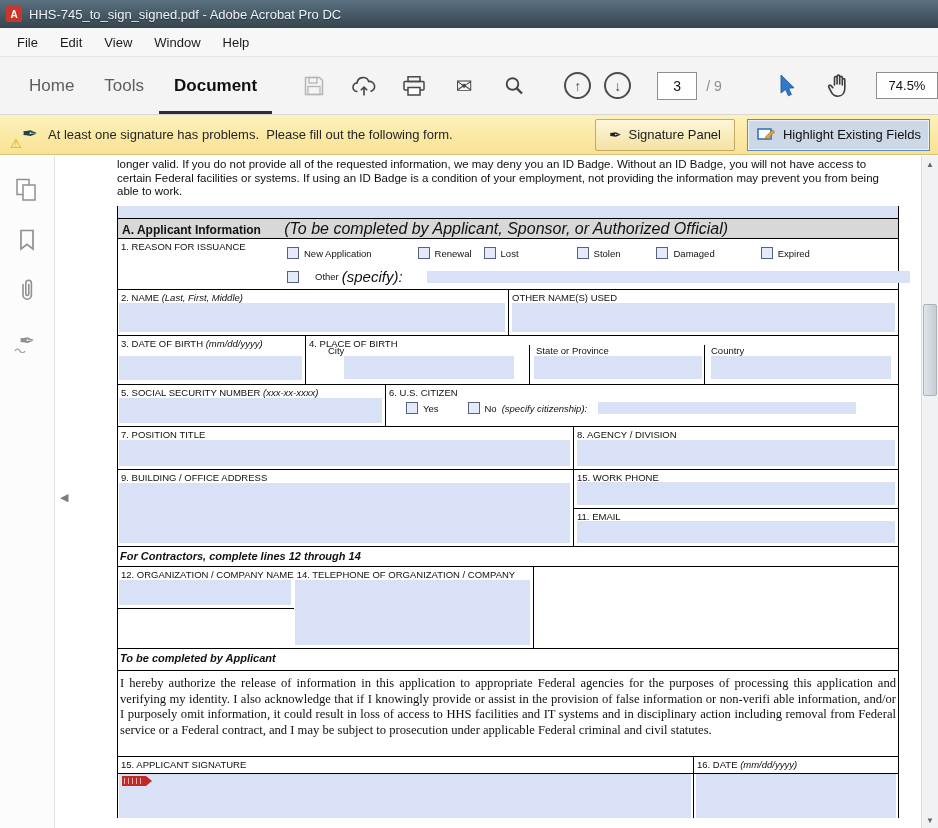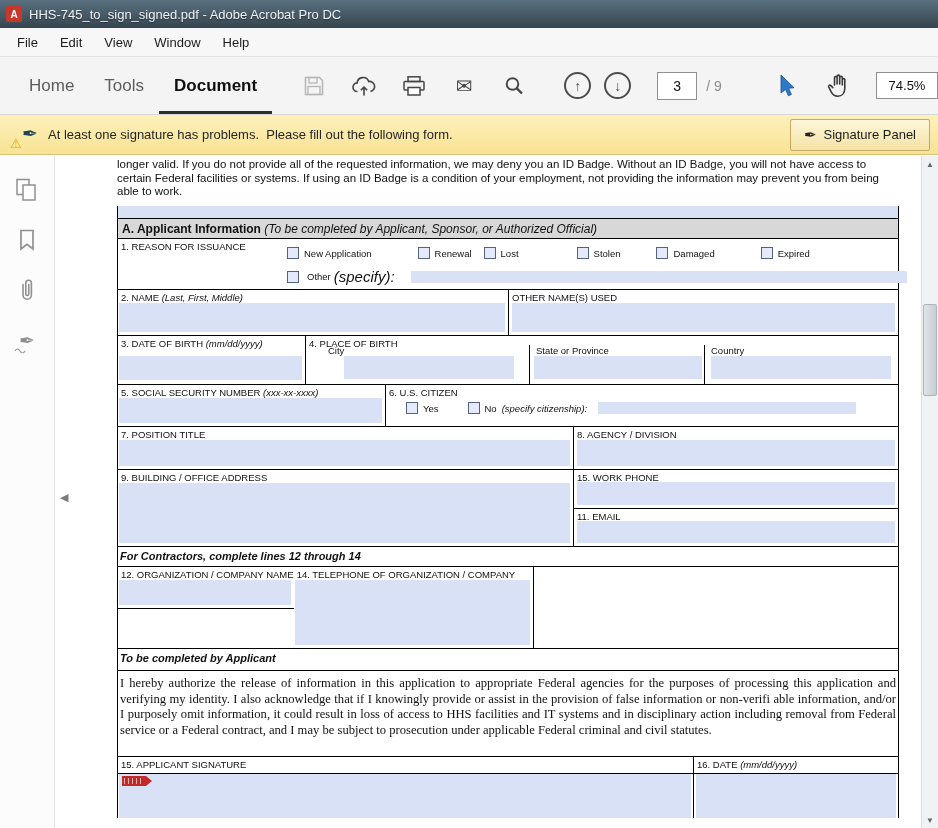--- a/index.html
+++ b/index.html
@@ -55,21 +55,21 @@
 
   
   .page { position:absolute; left:88px; top:155px; width:822px; height:673px; background:#fff; overflow:hidden; color:#111; }
   .intro { position:absolute; left:29px; top:3px; width:782px; font-size:11.5px; line-height:13.6px; color:#101010; }
 
   .ftable { position:absolute; left:29px; top:51px; width:782px; border-left:1px solid #000; border-right:1px solid #000; background:#fff; }
   .row { position:relative; border-bottom:1px solid #000; }
   .cell { position:relative; height:100%; }
   .bR { border-right:1px solid #000; }
   .sect { background:#d8d8d8; font-size:12px; line-height:20px; padding-left:4px; white-space:nowrap; }
-  .sect i { font-style:italic; margin-left:0; font-size:12px; }
+  .sect i { font-style:italic; margin-left:20px; font-size:16px; }
   .lb { font-size:9.5px; color:#0f0f0f; padding:2px 0 0 3px; white-space:nowrap; overflow:hidden; }
   .lb i, .h { font-style:italic; }
   .fld { position:absolute; background:#d9e1f6; }
   .cb { width:12px; height:12px; background:#e4eafa; border:1px solid #55627c; display:inline-block; flex:none; }
   .opt { display:flex; align-items:center; gap:5px; font-size:9.5px; }
   .slb { position:absolute; top:9px; font-size:9.5px; }
   .vline { position:absolute; top:9px; bottom:0; width:1px; background:#000; }
   .note { font-size:11px; font-weight:bold; font-style:italic; padding:3px 0 0 2px; }
   .para { font-family:"Liberation Serif",serif; font-size:12.6px; line-height:15.6px; padding:5px 2px 0 2px; text-align:justify; }
   .stamp { position:absolute; left:3px; top:2px; width:30px; height:10px; background:#c22a28;
@@ -159,20 +159,29 @@
 <div class="msgbar">
   <span class="warn-ic">
     <span class="pen">✒</span>
     <span class="tri">⚠</span>
   </span>
   <span class="msg-text">At least one signature has problems.  Please fill out the following form.</span>
   <div class="sig-btn">
     <span class="pen2">✒</span>
     <span>Signature Panel</span>
   </div>
+  <div class="hl-btn">
+    <span>
+      <svg width="19" height="15" viewBox="0 0 19 15">
+          <rect x="1" y="3" width="13" height="10" fill="#fff" stroke="#2b6cb8" stroke-width="1.5"></rect>
+          <path d="M9 10.5l6.5-6.5 2 2-6.5 6.5-2.7.7z" fill="#e8a33d" stroke="#8a6420" stroke-width="0.7"></path>
+        </svg>
+    </span>
+    <span>Highlight Existing Fields</span>
+  </div>
 </div>
 
 <div class="sidebar">
   <div class="side-btn">
     <svg width="26" height="26" viewBox="0 0 26 26">
         <rect x="3" y="2.5" width="12" height="15" fill="#fff" stroke="#909090" stroke-width="1.5"></rect>
         <rect x="9" y="8" width="12" height="15" fill="#fff" stroke="#909090" stroke-width="1.5"></rect>
       </svg>
   </div>
   <div class="side-btn">
@@ -233,21 +242,21 @@
           </span>
         <span class="opt" style="margin-right:46px">
             <span class="cb"></span>
             <span>Damaged</span>
           </span>
         <span class="opt">
             <span class="cb"></span>
             <span>Expired</span>
           </span>
       </div>
-      <div style="position:absolute;left:169px;top:29px;display:flex;align-items:center;gap:8px">
+      <div style="position:absolute;left:169px;top:29px;display:flex;align-items:center;gap:16px">
         <span class="cb"></span>
         <span class="opt" style="gap:3px">
           <span>Other</span>
           <i class="h" style="font-size:15px">(specify):</i>
         </span>
         <span class="fld" style="position:static;width:496px;height:12px;margin-left:8px"></span>
       </div>
     </div>
 
     <div class="row" style="height:46px;display:flex">

